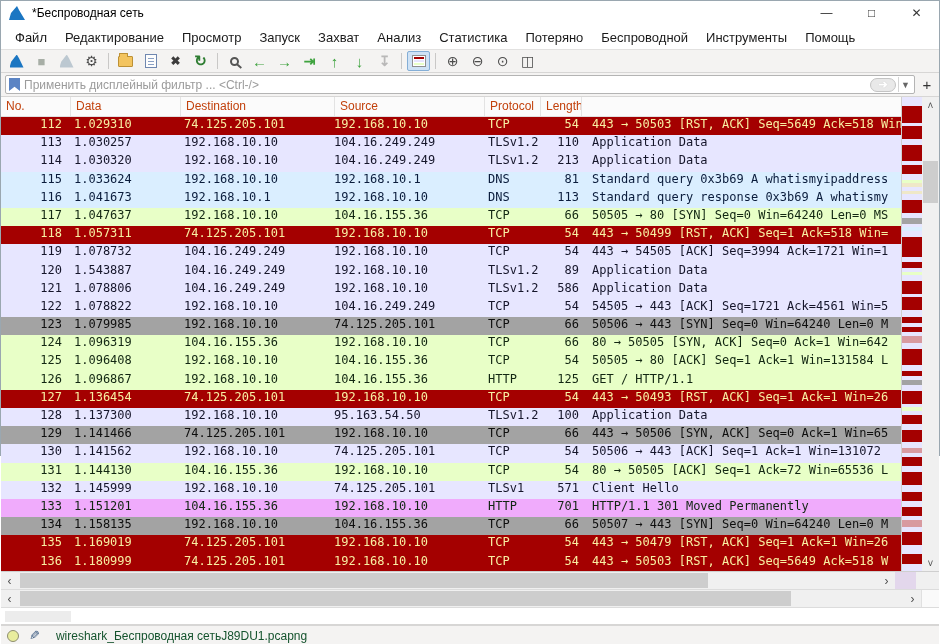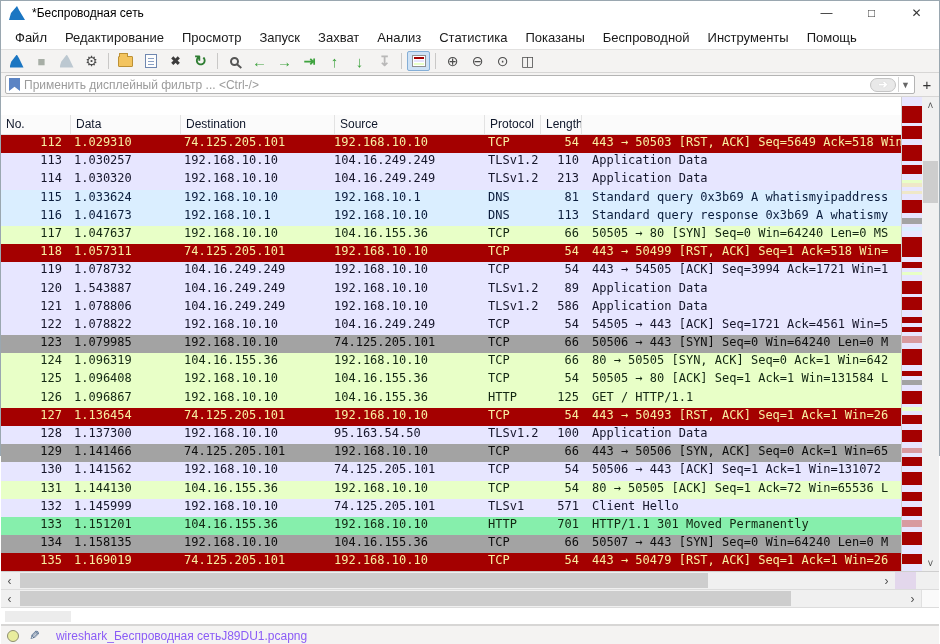--- a/index.html
+++ b/index.html
@@ -50,21 +50,21 @@
   .bookmark { width:11px; height:13px; background:#5b84c4; clip-path:polygon(0 0,100% 0,100% 100%,50% 68%,0 100%); margin-right:4px; flex:0 0 auto; }
   .filter-input { flex:1; border:none; outline:none; font-size:12px; color:#333; font-family:"Liberation Sans", sans-serif; background:transparent; }
   .filter-input::placeholder { color:#9b9b9b; }
   .apply-btn { width:26px; height:14px; background:#e9e9e9; border:1px solid #c4c4c4; border-radius:7px; display:flex; align-items:center; justify-content:center; color:#fff; font-size:11px; font-weight:bold; text-shadow:0 0 1px #bbb; margin-right:2px; }
   .caret-btn { width:14px; height:15px; border-left:1px solid #d4d4d4; display:flex; align-items:center; justify-content:center; color:#666; font-size:9px; }
   .plus-btn { width:16px; height:18px; display:flex; align-items:center; justify-content:center; font-size:15px; color:#333; }
 
   
   .list-zone { height:475px; display:flex; flex:0 0 auto; border-bottom:1px solid #cfcfcf; }
   .main-col { flex:1; display:flex; flex-direction:column; overflow:hidden; }
-  .hdr-row { height:20px; display:flex; background:#fbfbfb; border-bottom:1px solid #e0e0e0; flex:0 0 auto; font-size:12px; color:#0f172a;margin-top:18px; }
+  .hdr-row { height:20px; display:flex; background:#fbfbfb; border-bottom:1px solid #e0e0e0; flex:0 0 auto; font-size:12px; color:#c2410c; }
   .hdr-cell { padding:2px 0 0 5px; border-right:1px solid #e3e3e3; white-space:nowrap; overflow:hidden; }
   .rows { flex:1; display:flex; flex-direction:column; }
   .prow { height:18.2px; display:flex; align-items:flex-start; font-family:"DejaVu Sans Mono","Liberation Mono",monospace; font-size:12px; white-space:pre; overflow:hidden; flex:0 0 auto; }
   .cell { overflow:hidden; white-space:pre; flex:0 0 auto; }
   .c-no { width:70px; text-align:right; padding-right:9px; }
   .c-time { width:110px; padding-left:3px; }
   .c-src { width:150px; padding-left:3px; }
   .c-dst { width:154px; padding-left:3px; }
   .c-proto { width:56px; padding-left:3px; }
   .c-len { width:41px; text-align:right; padding-right:3px; }
@@ -90,21 +90,21 @@
   .hs-corner2 { width:18px; height:100%; background:#fafafa; border-left:1px solid #e0e0e0; flex:0 0 auto; }
 
   
   .pane-strip { height:17px; background:#ffffff; border-bottom:1px solid #d7d6d5; display:flex; align-items:center; padding-left:4px; flex:0 0 auto; }
   .pane-box { width:66px; height:11px; background:#ececec; }
 
   
   .statusbar { height:20px; background:#f4f3f2; border-top:1px solid #d7d6d5; display:flex; align-items:center; padding:0 4px 0 6px; flex:0 0 auto; font-size:12px; color:#222; }
   .dot-icon { width:12px; height:12px; border-radius:50%; background:#e9ed9d; border:1px solid #8e8e70; margin-right:10px; }
   .pencil-icon { font-size:13px; color:#35557d; margin-right:16px; transform:scaleX(-1); }
-  .sb-file { color:#8b5cf6; }
+  .sb-file { color:#14532d; }
   .sb-right { margin-left:auto; display:flex; align-items:center; height:100%; }
   .sb-packets { padding:0 10px; border-left:1px solid #cfcfcf; border-right:1px solid #cfcfcf; height:100%; display:flex; align-items:center; }
   .sb-profile { padding:0 8px 0 10px; height:100%; display:flex; align-items:center; }
   .grip { width:10px; height:12px; display:flex; flex-wrap:wrap; align-items:flex-end; justify-content:flex-end; }
   .grip i { width:2px; height:2px; background:#a9a9a9; margin:1px; display:block; }
 </style>
 </head>
 <body>
 
 <div class="window">
@@ -122,21 +122,21 @@
   </div>
 
   <div class="menubar">
       <span class="menu-item">Файл</span>
       <span class="menu-item">Редактирование</span>
       <span class="menu-item">Просмотр</span>
       <span class="menu-item">Запуск</span>
       <span class="menu-item">Захват</span>
       <span class="menu-item">Анализ</span>
       <span class="menu-item">Статистика</span>
-      <span class="menu-item">Показаны</span>
+      <span class="menu-item">Потеряно</span>
       <span class="menu-item">Беспроводной</span>
       <span class="menu-item">Инструменты</span>
       <span class="menu-item">Помощь</span>
     </div>
 
   <div class="toolbar">
       <span class="tbtn">
         <span class="ic-fin"></span>
       </span>
       <span class="tbtn disabled">
@@ -241,21 +241,21 @@
           <div class="prow" style="background: rgb(163, 163, 163); color: rgb(14, 14, 14);"><span class="cell c-no">123</span><span class="cell c-time">1.079985</span><span class="cell c-src">192.168.10.10</span><span class="cell c-dst">74.125.205.101</span><span class="cell c-proto">TCP</span><span class="cell c-len">66</span><span class="cell c-info">50506 → 443 [SYN] Seq=0 Win=64240 Len=0 M</span></div>
           <div class="prow" style="background: rgb(232, 255, 199); color: rgb(18, 39, 18);"><span class="cell c-no">124</span><span class="cell c-time">1.096319</span><span class="cell c-src">104.16.155.36</span><span class="cell c-dst">192.168.10.10</span><span class="cell c-proto">TCP</span><span class="cell c-len">66</span><span class="cell c-info">80 → 50505 [SYN, ACK] Seq=0 Ack=1 Win=642</span></div>
           <div class="prow" style="background: rgb(232, 255, 199); color: rgb(18, 39, 18);"><span class="cell c-no">125</span><span class="cell c-time">1.096408</span><span class="cell c-src">192.168.10.10</span><span class="cell c-dst">104.16.155.36</span><span class="cell c-proto">TCP</span><span class="cell c-len">54</span><span class="cell c-info">50505 → 80 [ACK] Seq=1 Ack=1 Win=131584 L</span></div>
           <div class="prow" style="background: rgb(232, 255, 199); color: rgb(18, 39, 18);"><span class="cell c-no">126</span><span class="cell c-time">1.096867</span><span class="cell c-src">192.168.10.10</span><span class="cell c-dst">104.16.155.36</span><span class="cell c-proto">HTTP</span><span class="cell c-len">125</span><span class="cell c-info">GET / HTTP/1.1</span></div>
           <div class="prow" style="background: rgb(164, 0, 0); color: rgb(248, 239, 162);"><span class="cell c-no">127</span><span class="cell c-time">1.136454</span><span class="cell c-src">74.125.205.101</span><span class="cell c-dst">192.168.10.10</span><span class="cell c-proto">TCP</span><span class="cell c-len">54</span><span class="cell c-info">443 → 50493 [RST, ACK] Seq=1 Ack=1 Win=26</span></div>
           <div class="prow" style="background: rgb(231, 230, 255); color: rgb(21, 21, 42);"><span class="cell c-no">128</span><span class="cell c-time">1.137300</span><span class="cell c-src">192.168.10.10</span><span class="cell c-dst">95.163.54.50</span><span class="cell c-proto">TLSv1.2</span><span class="cell c-len">100</span><span class="cell c-info">Application Data</span></div>
           <div class="prow" style="background: rgb(163, 163, 163); color: rgb(14, 14, 14);"><span class="cell c-no">129</span><span class="cell c-time">1.141466</span><span class="cell c-src">74.125.205.101</span><span class="cell c-dst">192.168.10.10</span><span class="cell c-proto">TCP</span><span class="cell c-len">66</span><span class="cell c-info">443 → 50506 [SYN, ACK] Seq=0 Ack=1 Win=65</span></div>
           <div class="prow" style="background: rgb(231, 230, 255); color: rgb(21, 21, 42);"><span class="cell c-no">130</span><span class="cell c-time">1.141562</span><span class="cell c-src">192.168.10.10</span><span class="cell c-dst">74.125.205.101</span><span class="cell c-proto">TCP</span><span class="cell c-len">54</span><span class="cell c-info">50506 → 443 [ACK] Seq=1 Ack=1 Win=131072</span></div>
           <div class="prow" style="background: rgb(232, 255, 199); color: rgb(18, 39, 18);"><span class="cell c-no">131</span><span class="cell c-time">1.144130</span><span class="cell c-src">104.16.155.36</span><span class="cell c-dst">192.168.10.10</span><span class="cell c-proto">TCP</span><span class="cell c-len">54</span><span class="cell c-info">80 → 50505 [ACK] Seq=1 Ack=72 Win=65536 L</span></div>
           <div class="prow" style="background: rgb(231, 230, 255); color: rgb(21, 21, 42);"><span class="cell c-no">132</span><span class="cell c-time">1.145999</span><span class="cell c-src">192.168.10.10</span><span class="cell c-dst">74.125.205.101</span><span class="cell c-proto">TLSv1</span><span class="cell c-len">571</span><span class="cell c-info">Client Hello</span></div>
-          <div class="prow" style="background: #86efac; color: rgb(18, 39, 18);"><span class="cell c-no">133</span><span class="cell c-time">1.151201</span><span class="cell c-src">104.16.155.36</span><span class="cell c-dst">192.168.10.10</span><span class="cell c-proto">HTTP</span><span class="cell c-len">701</span><span class="cell c-info">HTTP/1.1 301 Moved Permanently</span></div>
+          <div class="prow" style="background: #f0abfc; color: rgb(18, 39, 18);"><span class="cell c-no">133</span><span class="cell c-time">1.151201</span><span class="cell c-src">104.16.155.36</span><span class="cell c-dst">192.168.10.10</span><span class="cell c-proto">HTTP</span><span class="cell c-len">701</span><span class="cell c-info">HTTP/1.1 301 Moved Permanently</span></div>
           <div class="prow" style="background: rgb(163, 163, 163); color: rgb(14, 14, 14);"><span class="cell c-no">134</span><span class="cell c-time">1.158135</span><span class="cell c-src">192.168.10.10</span><span class="cell c-dst">104.16.155.36</span><span class="cell c-proto">TCP</span><span class="cell c-len">66</span><span class="cell c-info">50507 → 443 [SYN] Seq=0 Win=64240 Len=0 M</span></div>
           <div class="prow" style="background: rgb(164, 0, 0); color: rgb(248, 239, 162);"><span class="cell c-no">135</span><span class="cell c-time">1.169019</span><span class="cell c-src">74.125.205.101</span><span class="cell c-dst">192.168.10.10</span><span class="cell c-proto">TCP</span><span class="cell c-len">54</span><span class="cell c-info">443 → 50479 [RST, ACK] Seq=1 Ack=1 Win=26</span></div>
           <div class="prow" style="background: rgb(164, 0, 0); color: rgb(248, 239, 162);"><span class="cell c-no">136</span><span class="cell c-time">1.180999</span><span class="cell c-src">74.125.205.101</span><span class="cell c-dst">192.168.10.10</span><span class="cell c-proto">TCP</span><span class="cell c-len">54</span><span class="cell c-info">443 → 50503 [RST, ACK] Seq=5649 Ack=518 W</span></div>
         </div>
     </div>
     <div class="minimap">
         <div class="stripe" style="background: rgb(231, 230, 255); flex: 5 5 0px;"></div>
         <div class="stripe" style="background: rgb(164, 0, 0); flex: 9 9 0px;"></div>
         <div class="stripe" style="background: rgb(231, 230, 255); flex: 2 2 0px;"></div>
         <div class="stripe" style="background: rgb(164, 0, 0); flex: 7 7 0px;"></div>

